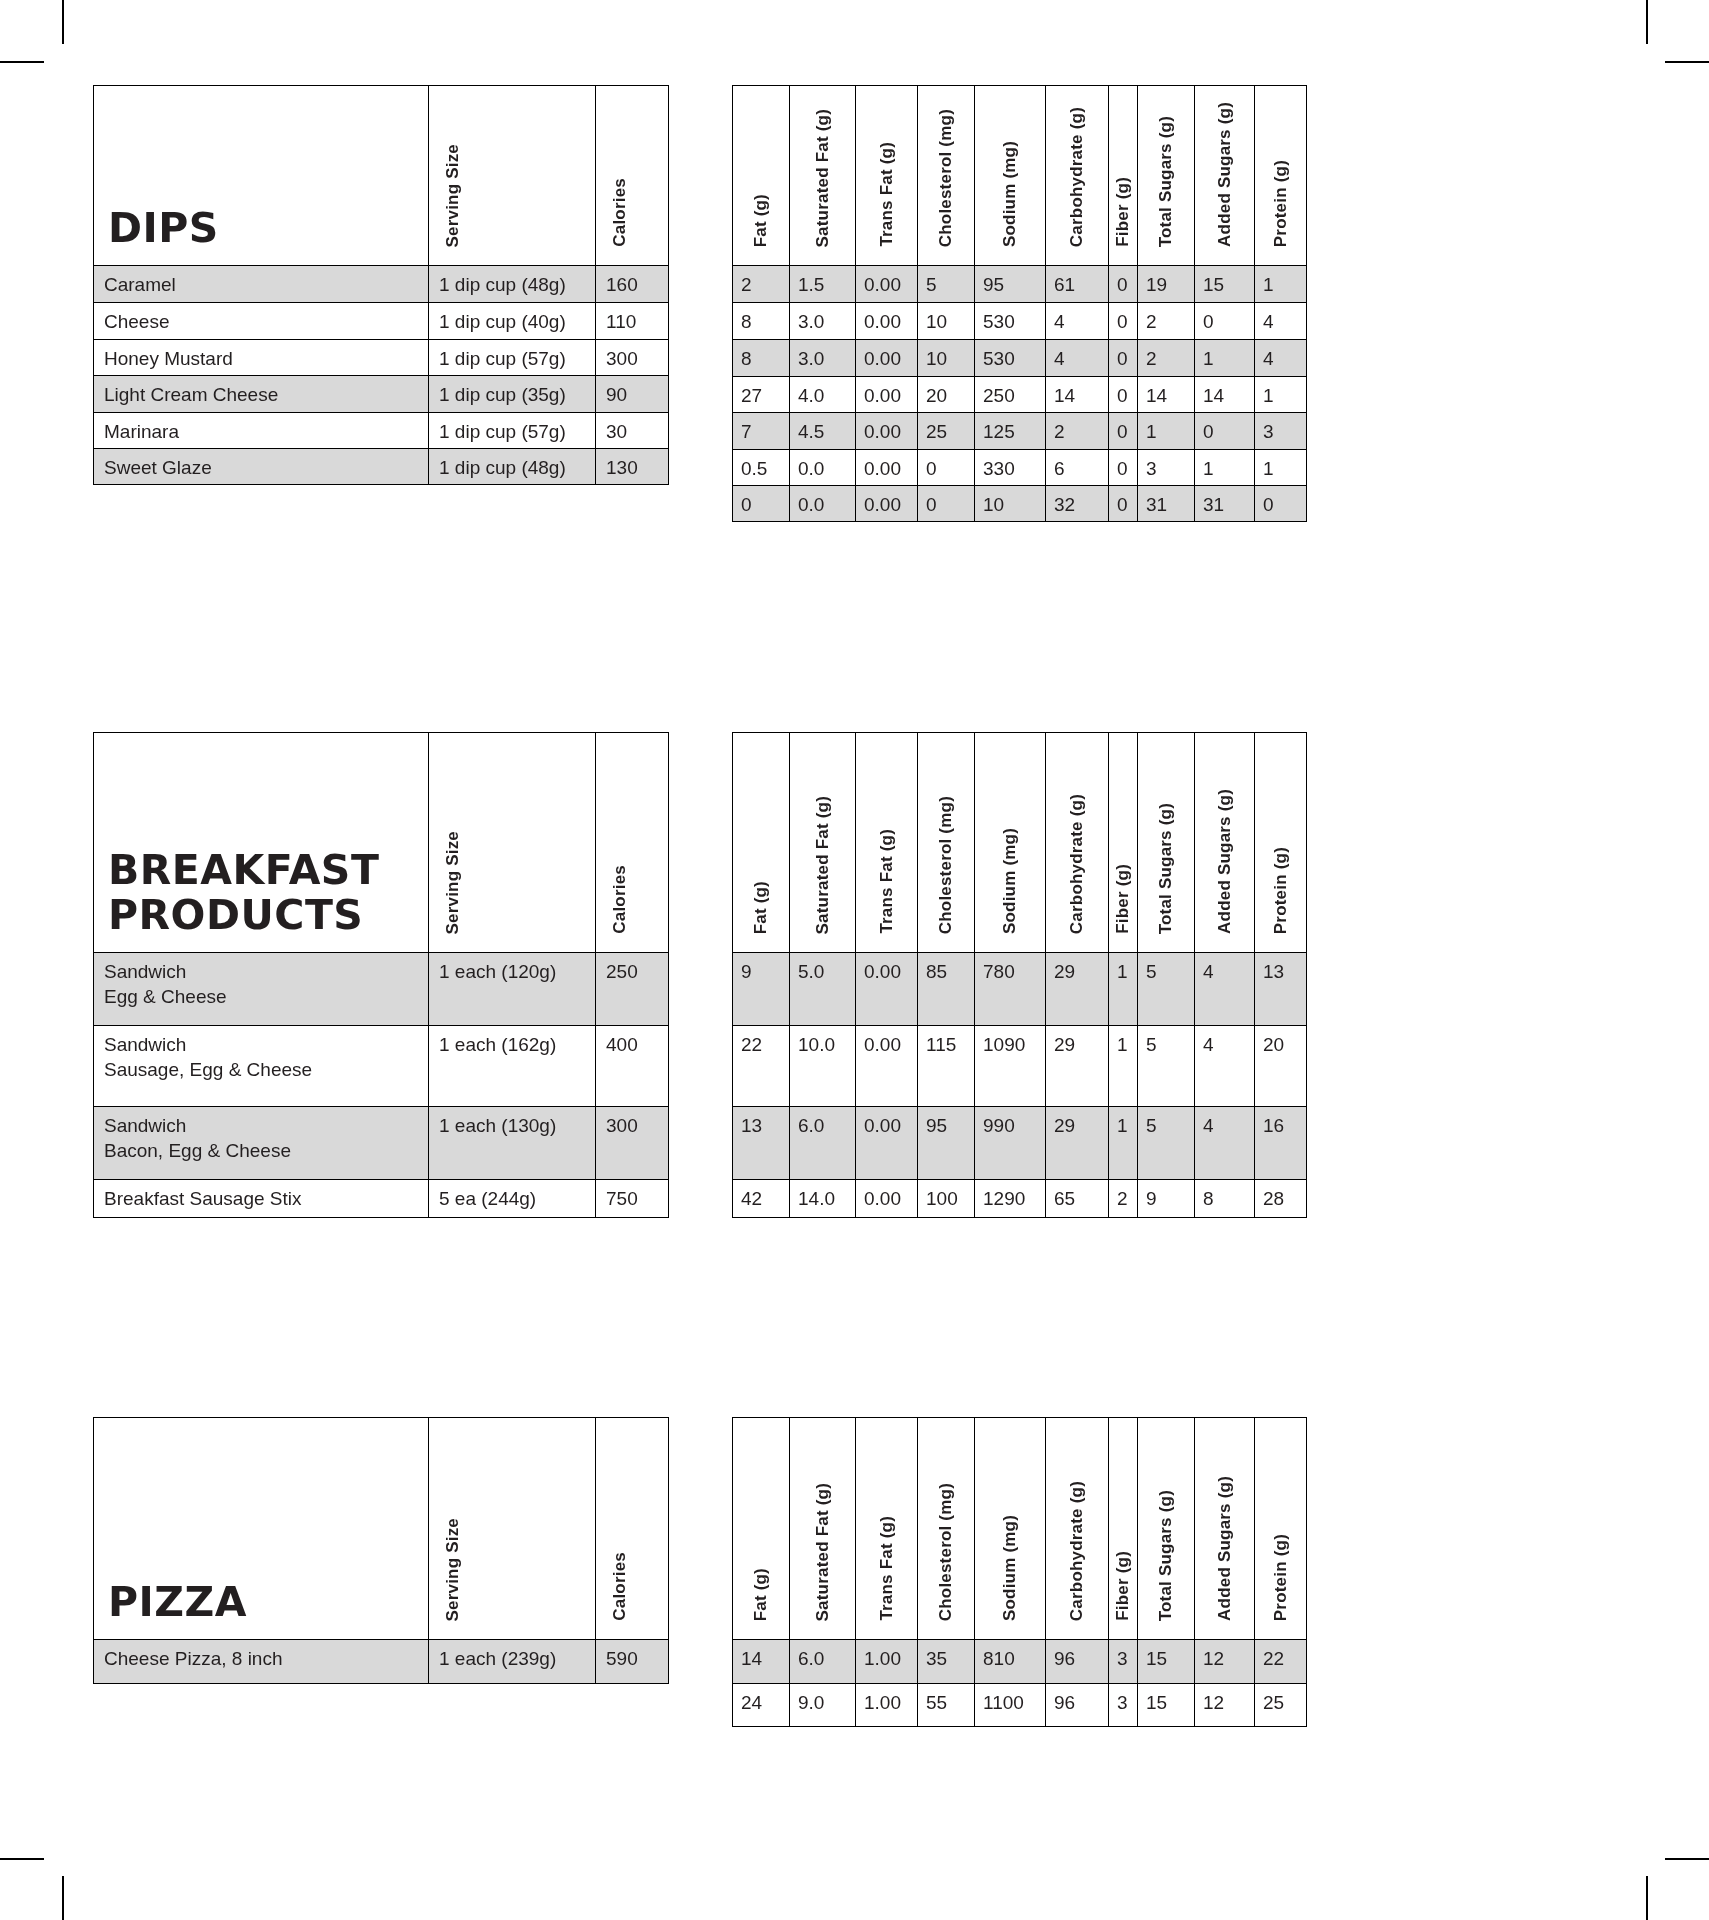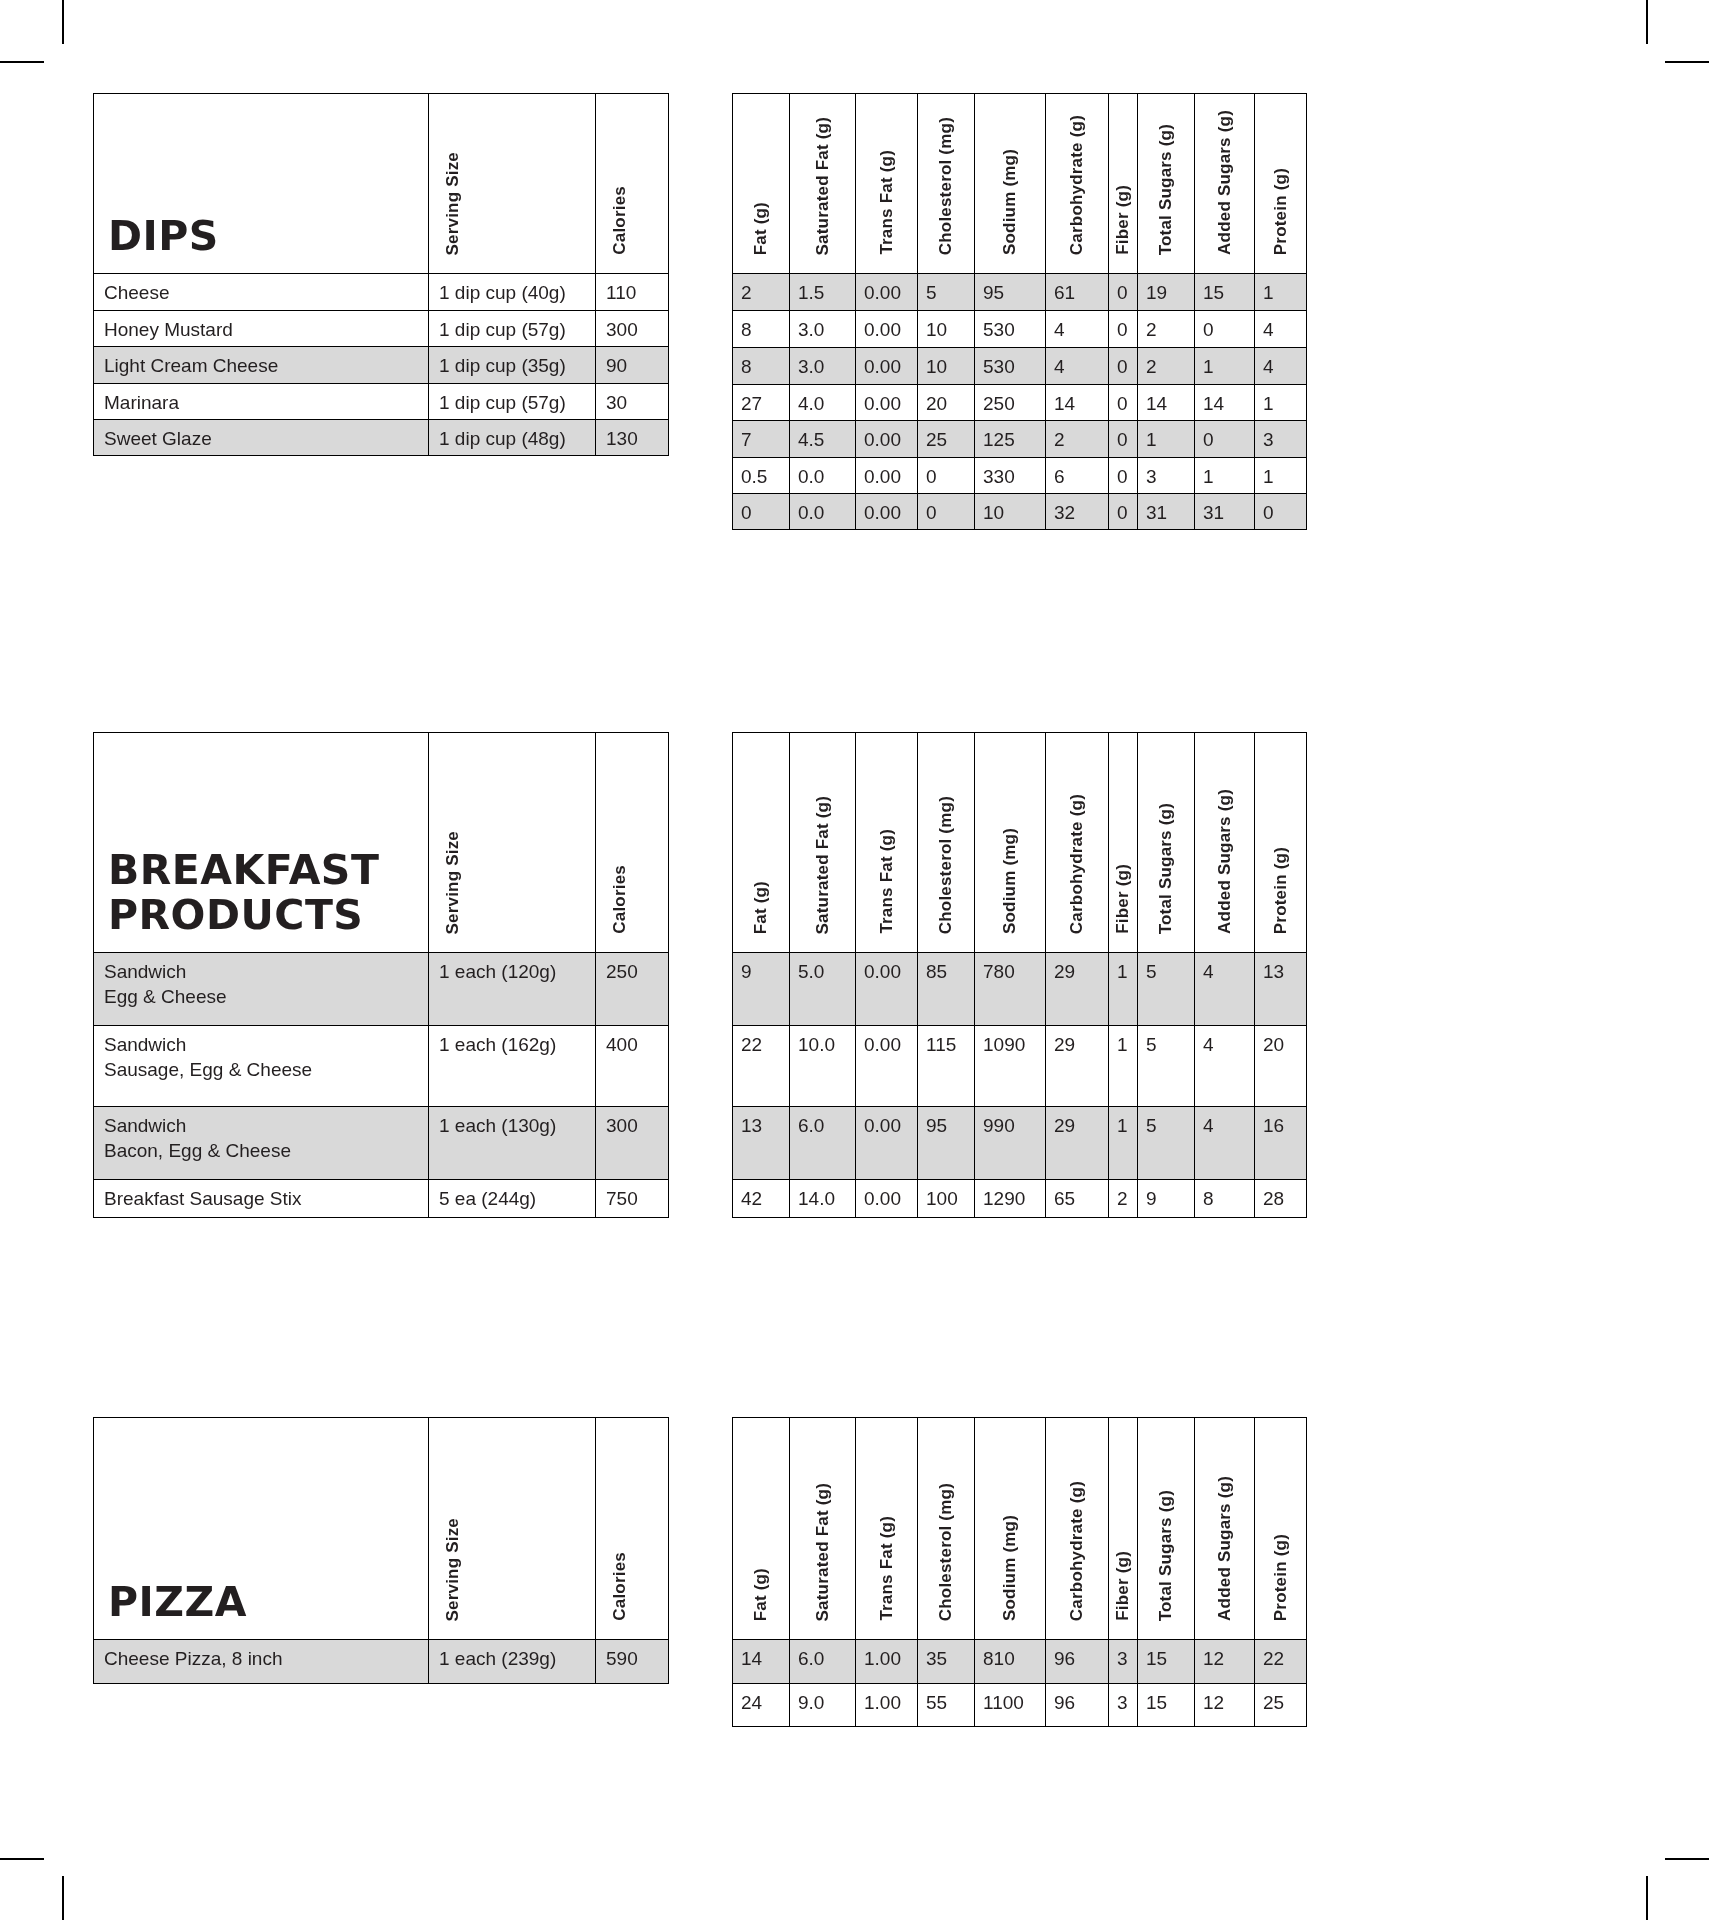--- a/index.html
+++ b/index.html
@@ -40,32 +40,37 @@
   .data-row.stripe td { background:#d9d9d9; }
   .name-cell { white-space:pre-line; }
   .mark { position:absolute; background:#000; }
   .mark.v { width:1.5px; height:44px; }
   .mark.h { width:44px; height:1.5px; }
 </style>
 </head>
 <body>
 
 <div id="sheet">
-    <div class="table-group" style="top:93px;height:436px">
+    <div class="table-group" style="top:85px;height:436px">
       <table class="left-table">
         <colgroup>
           <col style="width:335px">
           <col style="width:167px">
           <col style="width:73px">
         </colgroup>
         <tbody>
           <tr class="header-row" style="height:180px">
             <th class="title-cell"><span class="title">DIPS</span></th>
             <th><span class="vtext">Serving Size</span></th>
             <th><span class="vtext">Calories</span></th>
+          </tr>
+          <tr class="data-row stripe" style="height:37px">
+            <td class="name-cell">Caramel</td>
+            <td>1 dip cup (48g)</td>
+            <td>160</td>
           </tr>
           <tr class="data-row " style="height:37px">
             <td class="name-cell">Cheese</td>
             <td>1 dip cup (40g)</td>
             <td>110</td>
           </tr>
           <tr class="data-row " style="height:36px">
             <td class="name-cell">Honey Mustard</td>
             <td>1 dip cup (57g)</td>
             <td>300</td>

